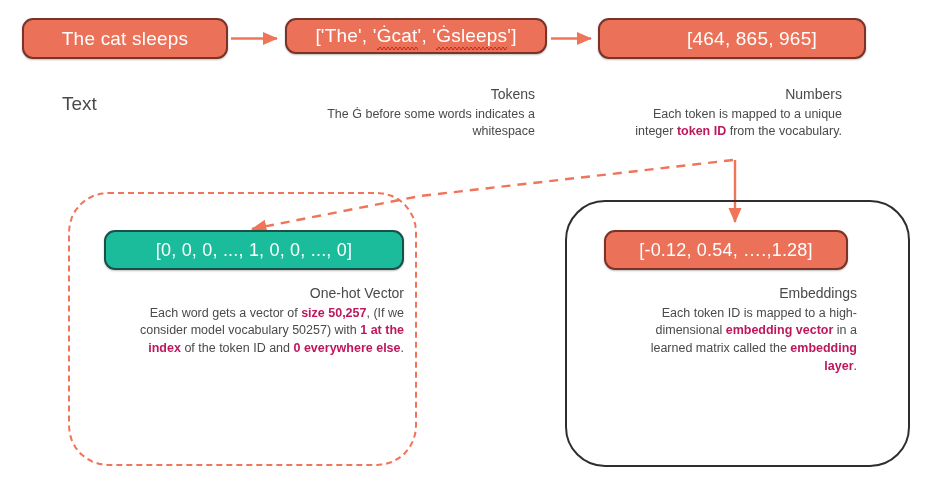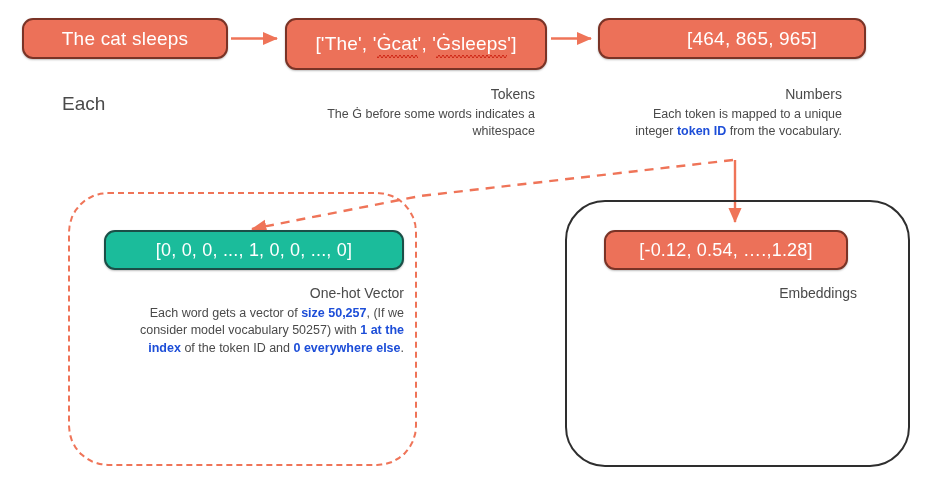--- a/index.html
+++ b/index.html
@@ -48,21 +48,21 @@
     border: 2px solid #7a3326;
     box-shadow: 0 1px 2px rgba(0,0,0,0.25);
   }
   .pill.teal {
     background: #1bbc9b;
     border: 2px solid #1b4f47;
     box-shadow: 0 1px 2px rgba(0,0,0,0.25);
   }
 
   #box-text    { left: 22px;  top: 18px; width: 206px; height: 41px; }
-  #box-tokens  { left: 285px; top: 18px; width: 262px; height: 52px; }
+  #box-tokens  { left: 285px; top: 18px; width: 262px; height: 36px; }
   #box-numbers { left: 598px; top: 18px; width: 268px; height: 41px; padding-left: 40px; }
   #box-onehot  { left: 104px; top: 230px; width: 300px; height: 40px; font-size: 18px; }
   #box-embed   { left: 604px; top: 230px; width: 244px; height: 40px; font-size: 18px; }
 
   
   .squiggle {
     position: relative;
     display: inline-block;
   }
   .squiggle::after {
@@ -106,21 +106,21 @@
     color: #4a4a4a;
     font-weight: 400;
     line-height: 1.25;
     margin-bottom: 2px;
   }
   .caption .body {
     font-size: 12.5px;
     color: #4a4a4a;
     line-height: 1.42;
   }
-  .caption .body b { font-weight: 700; color: #1d4ed8; }
+  .caption .body b { font-weight: 700; color: #be185d; }
 
   #cap-text     { left: 62px;  top: 92px; }
   #cap-text .title { font-size: 19px; }
   #cap-tokens   { left: 295px; top: 86px; width: 240px; }
   #cap-numbers  { left: 627px; top: 86px; width: 215px; }
   #cap-onehot   { left: 124px; top: 285px; width: 280px; }
   #cap-embed    { left: 625px; top: 285px; width: 232px; }
 </style>
 </head>
 <body>
@@ -152,21 +152,21 @@
 
   <div class="pill salmon" id="box-tokens">
     <span><span>['The', '</span><span class="squiggle">Ġcat</span><span>', '</span><span class="squiggle">Ġsleeps</span><span>']</span></span>
   </div>
 
   <div class="pill salmon" id="box-numbers">
     <span>[464, 865, 965]</span>
   </div>
 
   <div class="caption" id="cap-text">
-    <div class="title">Each</div>
+    <div class="title">Text</div>
   </div>
 
   <div class="caption" id="cap-tokens">
     <div class="title">Tokens</div>
     <div class="body">
       <span>The Ġ before some words indicates</span>
       <span>a whitespace</span>
     </div>
   </div>
 
@@ -187,15 +187,16 @@
   </div>
 
   <div id="container-embed"></div>
 
   <div class="pill salmon" id="box-embed">
     <span>[-0.12, 0.54, ….,1.28]</span>
   </div>
 
   <div class="caption" id="cap-embed">
     <div class="title">Embeddings</div>
+    <div class="body"><span>Each token ID is mapped to a high-dimensional </span><b>embedding vector</b><span> in a learned matrix called the </span><b>embedding layer</b><span>.</span></div>
   </div>
 
 </div>
 
 </body></html>

